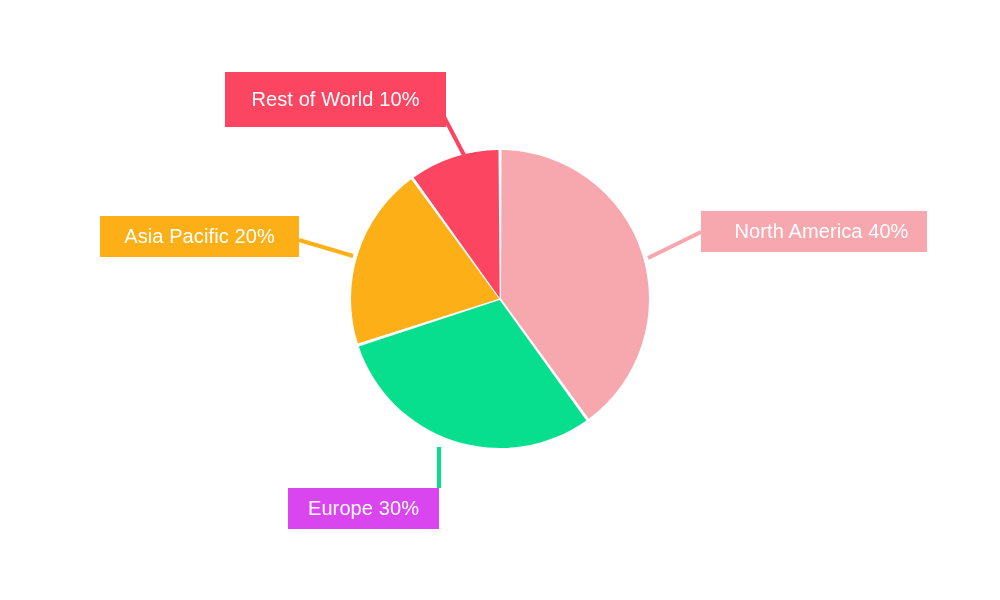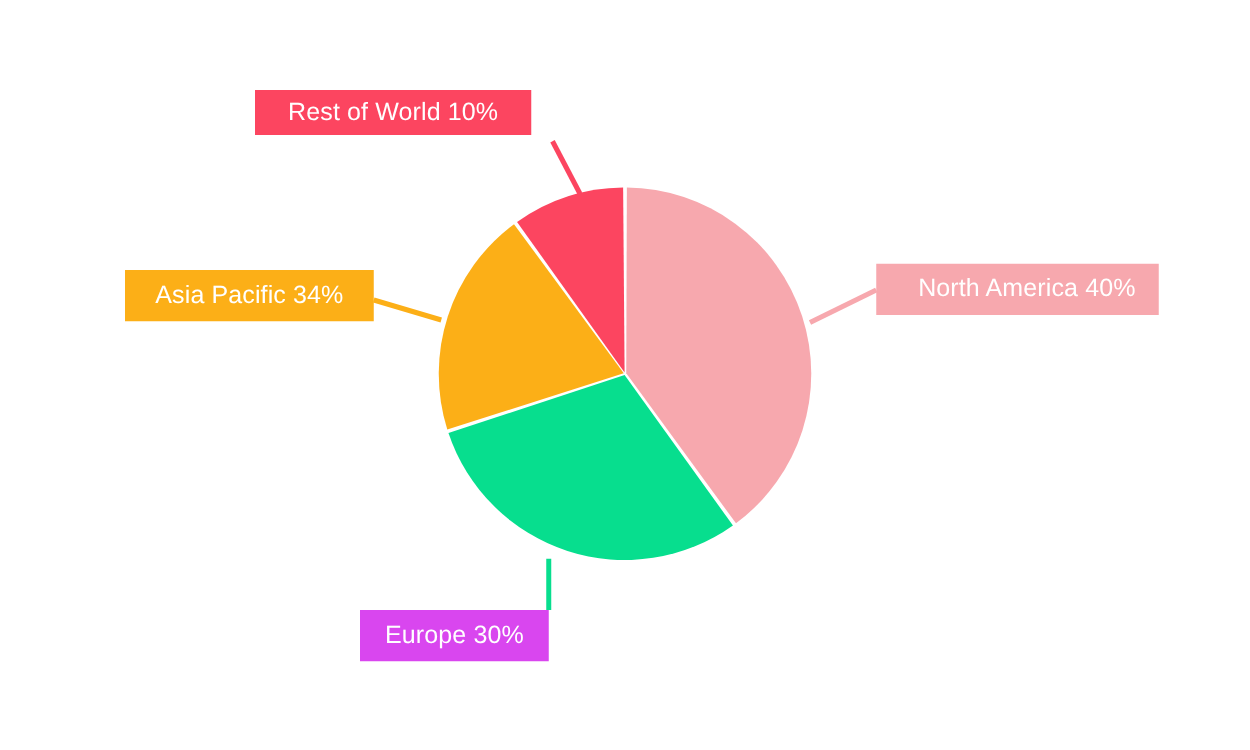--- a/index.html
+++ b/index.html
@@ -58,17 +58,17 @@
         <path d="M 501.00 298.68 L 501.50 150.01 A 149 149 0 0 1 588.79 418.66 Z" fill="#f7a8ae"></path>
         <path d="M 499.68 300.00 L 586.36 420.42 A 149 149 0 0 1 358.76 346.47 Z" fill="#07de8e"></path>
         <path d="M 499.00 298.68 L 357.84 343.61 A 149 149 0 0 1 411.21 179.34 Z" fill="#fcaf17"></path>
         <path d="M 499.68 298.00 L 413.64 177.58 A 149 149 0 0 1 498.50 150.01 Z" fill="#fc4560"></path>
       </g>
   </svg>
 
   <div id="label-layer">
       <div class="slice-label" style="left: 701px; top: 211px; width: 226px; height: 41px; background: rgb(247, 168, 174); padding-left: 27px;">North America 40%</div>
       <div class="slice-label" style="left: 288px; top: 488px; width: 151px; height: 41px; background: #d946ef;">Europe 30%</div>
-      <div class="slice-label" style="left: 100px; top: 216px; width: 199px; height: 41px; background: rgb(252, 175, 23);">Asia Pacific 34%</div>
-      <div class="slice-label" style="left: 204px; top: 72px; width: 221px; height: 36px; background: rgb(252, 69, 96);">Rest of World 10%</div>
+      <div class="slice-label" style="left: 100px; top: 216px; width: 199px; height: 41px; background: rgb(252, 175, 23);">Asia Pacific 20%</div>
+      <div class="slice-label" style="left: 225px; top: 72px; width: 221px; height: 55px; background: rgb(252, 69, 96);">Rest of World 10%</div>
     </div>
 
 </div>
 
 </body></html>

